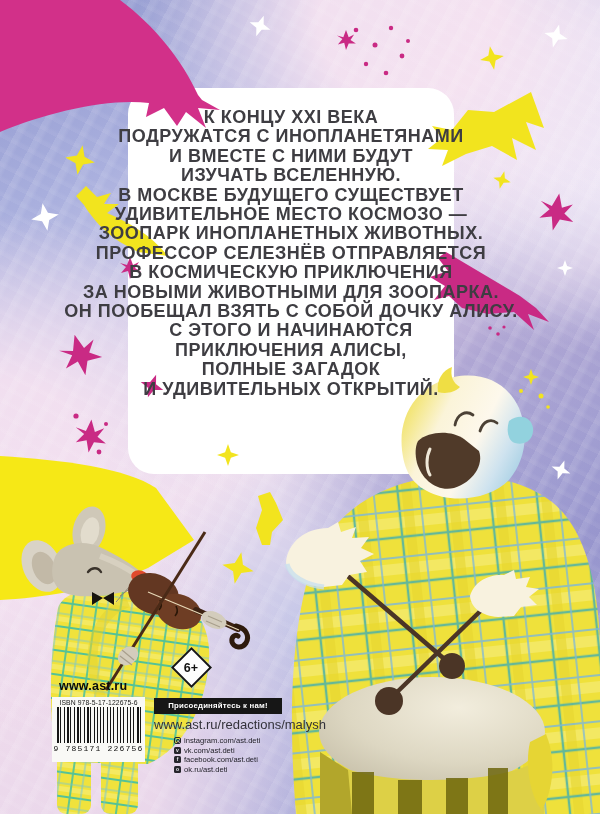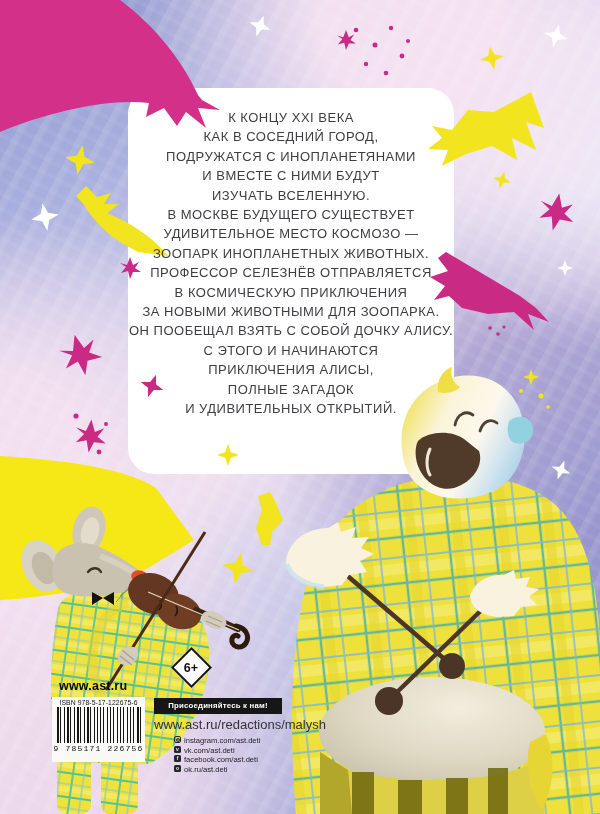--- a/index.html
+++ b/index.html
@@ -12,41 +12,41 @@
       radial-gradient(circle at 98% 14%, rgba(240,234,248,.8) 0 8%, rgba(236,229,245,0) 26%),
       radial-gradient(circle at 92% 54%, rgba(128,122,190,.55) 0 16%, rgba(137,132,196,0) 40%),
       linear-gradient(150deg,#8e96cd 0%,#aab0de 20%,#d9d4ec 38%,#eedfef 52%,#c7c8e8 68%,#a2a7d8 84%,#b1b1de 100%);}
   .streaks{position:absolute;inset:0;z-index:1;pointer-events:none;
     background:
       repeating-linear-gradient(118deg, rgba(255,255,255,.10) 0 5px, rgba(255,255,255,0) 9px 19px),
       repeating-linear-gradient(28deg, rgba(255,255,255,.05) 0 3px, rgba(255,255,255,0) 6px 13px);}
   .art{position:absolute;inset:0;z-index:2;}
   .annotation{position:absolute;left:128px;top:108px;width:326px;z-index:6;
     display:flex;flex-direction:column;align-items:center;}
-  .annotation .line{font-size:13px;line-height:19.4px;letter-spacing:.5px;
-    color:#3e3d42;white-space:nowrap;font-weight:400;}
+  .annotation .line{font-size:18px;line-height:19.4px;letter-spacing:.5px;
+    color:#3e3d42;white-space:nowrap;font-weight:700;}
   .website{position:absolute;left:59px;top:679px;z-index:7;font-size:12.5px;
     font-weight:700;color:#0b0b0b;letter-spacing:.2px;}
   .barcode-box{position:absolute;left:52px;top:697px;width:93px;height:65px;z-index:7;
     background:#f9f9f6;display:flex;flex-direction:column;align-items:center;padding:2px 20px;box-sizing:border-box;}
   .isbn{font-size:6.8px;color:#141414;letter-spacing:.1px;white-space:nowrap;}
   .bars{width:84px;height:36px;margin-top:1px;
     background:repeating-linear-gradient(90deg,#161616 0 1.5px,#f9f9f6 1.5px 3px,#161616 3px 4px,#f9f9f6 4px 6.5px,#161616 6.5px 7.5px,#f9f9f6 7.5px 10px);}
   .digits{font-family:"Liberation Mono",monospace;font-size:8px;color:#111;
     letter-spacing:1.2px;margin-top:1px;white-space:nowrap;}
   .age-badge{position:absolute;left:177px;top:653px;width:25px;height:25px;z-index:7;
     background:#fdfdfd;border:2px solid #151515;transform:rotate(45deg);
     display:flex;align-items:center;justify-content:center;}
   .age-badge span{transform:rotate(-45deg);font-size:12.5px;font-weight:700;color:#111;}
   .join{position:absolute;left:154px;top:698px;width:128px;z-index:7;}
   .join-banner{background:#161616;color:#fff;font-size:7.8px;font-weight:700;
     text-align:center;padding:3px 2px 4px;letter-spacing:.2px;white-space:nowrap;}
   .join-url{font-size:13px;color:#33323a;margin-top:3px;white-space:nowrap;}
   .social{margin-top:4px;}
-  .social-row{display:flex;height:9.5px;padding-left:20px;}
+  .social-row{display:flex;align-items:center;height:9.5px;padding-left:20px;}
   .s-icon{width:7px;height:7px;margin-right:3px;flex:0 0 auto;background:#26252c;border-radius:1.5px;
     display:flex;align-items:center;justify-content:center;color:#efeff2;font-size:5px;font-weight:700;line-height:1;}
   .s-icon.outline{background:transparent;border:1px solid #26252c;width:5px;height:5px;border-radius:2px;}
   .s-icon.outline i{width:2px;height:2px;border:.8px solid #26252c;border-radius:50%;display:block;}
   .s-label{font-size:7.6px;color:#222129;white-space:nowrap;}
 </style>
 </head>
 <body>
 
 <div class="cover">
@@ -193,21 +193,20 @@
       <path fill="#503a29" d="M418,441 C429,431 451,430 464,439 L479,451 C484,465 473,482 454,488 C437,492 422,480 417,463 C415,455 415,447 418,441 Z"></path>
       <path d="M430,449 C426,457 426,468 430,475" stroke="#efe8d8" stroke-width="3" fill="none" stroke-linecap="round"></path>
       <path fill="#f8f2df" d="M286,562 C288,542 306,528 328,528 L338,522 L341,532 L356,527 L352,538 L369,537 L361,548 L374,554 L360,561 L367,572 L349,575 L342,585 L324,587 C302,586 287,576 286,562 Z"></path>
       <path d="M324,587 C305,585 290,576 287,564" stroke="#c9e0ee" stroke-width="5" fill="none" opacity=".8"></path>
       <path fill="#f8f2df" d="M470,596 C474,582 488,574 504,575 L514,570 L516,579 L530,577 L526,587 L539,589 L529,597 L537,605 L521,607 L514,616 L498,617 C482,616 471,608 470,596 Z"></path>
     </g>
   </svg>
 
   <div class="annotation">
     <div class="line">К КОНЦУ XXI ВЕКА</div>
-    <div class="line">КАК В СОСЕДНИЙ ГОРОД,</div>
     <div class="line">ПОДРУЖАТСЯ С ИНОПЛАНЕТЯНАМИ</div>
     <div class="line">И ВМЕСТЕ С НИМИ БУДУТ</div>
     <div class="line">ИЗУЧАТЬ ВСЕЛЕННУЮ.</div>
     <div class="line">В МОСКВЕ БУДУЩЕГО СУЩЕСТВУЕТ</div>
     <div class="line">УДИВИТЕЛЬНОЕ МЕСТО КОСМОЗО —</div>
     <div class="line">ЗООПАРК ИНОПЛАНЕТНЫХ ЖИВОТНЫХ.</div>
     <div class="line">ПРОФЕССОР СЕЛЕЗНЁВ ОТПРАВЛЯЕТСЯ</div>
     <div class="line">В КОСМИЧЕСКУЮ ПРИКЛЮЧЕНИЯ</div>
     <div class="line">ЗА НОВЫМИ ЖИВОТНЫМИ ДЛЯ ЗООПАРКА.</div>
     <div class="line">ОН ПООБЕЩАЛ ВЗЯТЬ С СОБОЙ ДОЧКУ АЛИСУ.</div>

